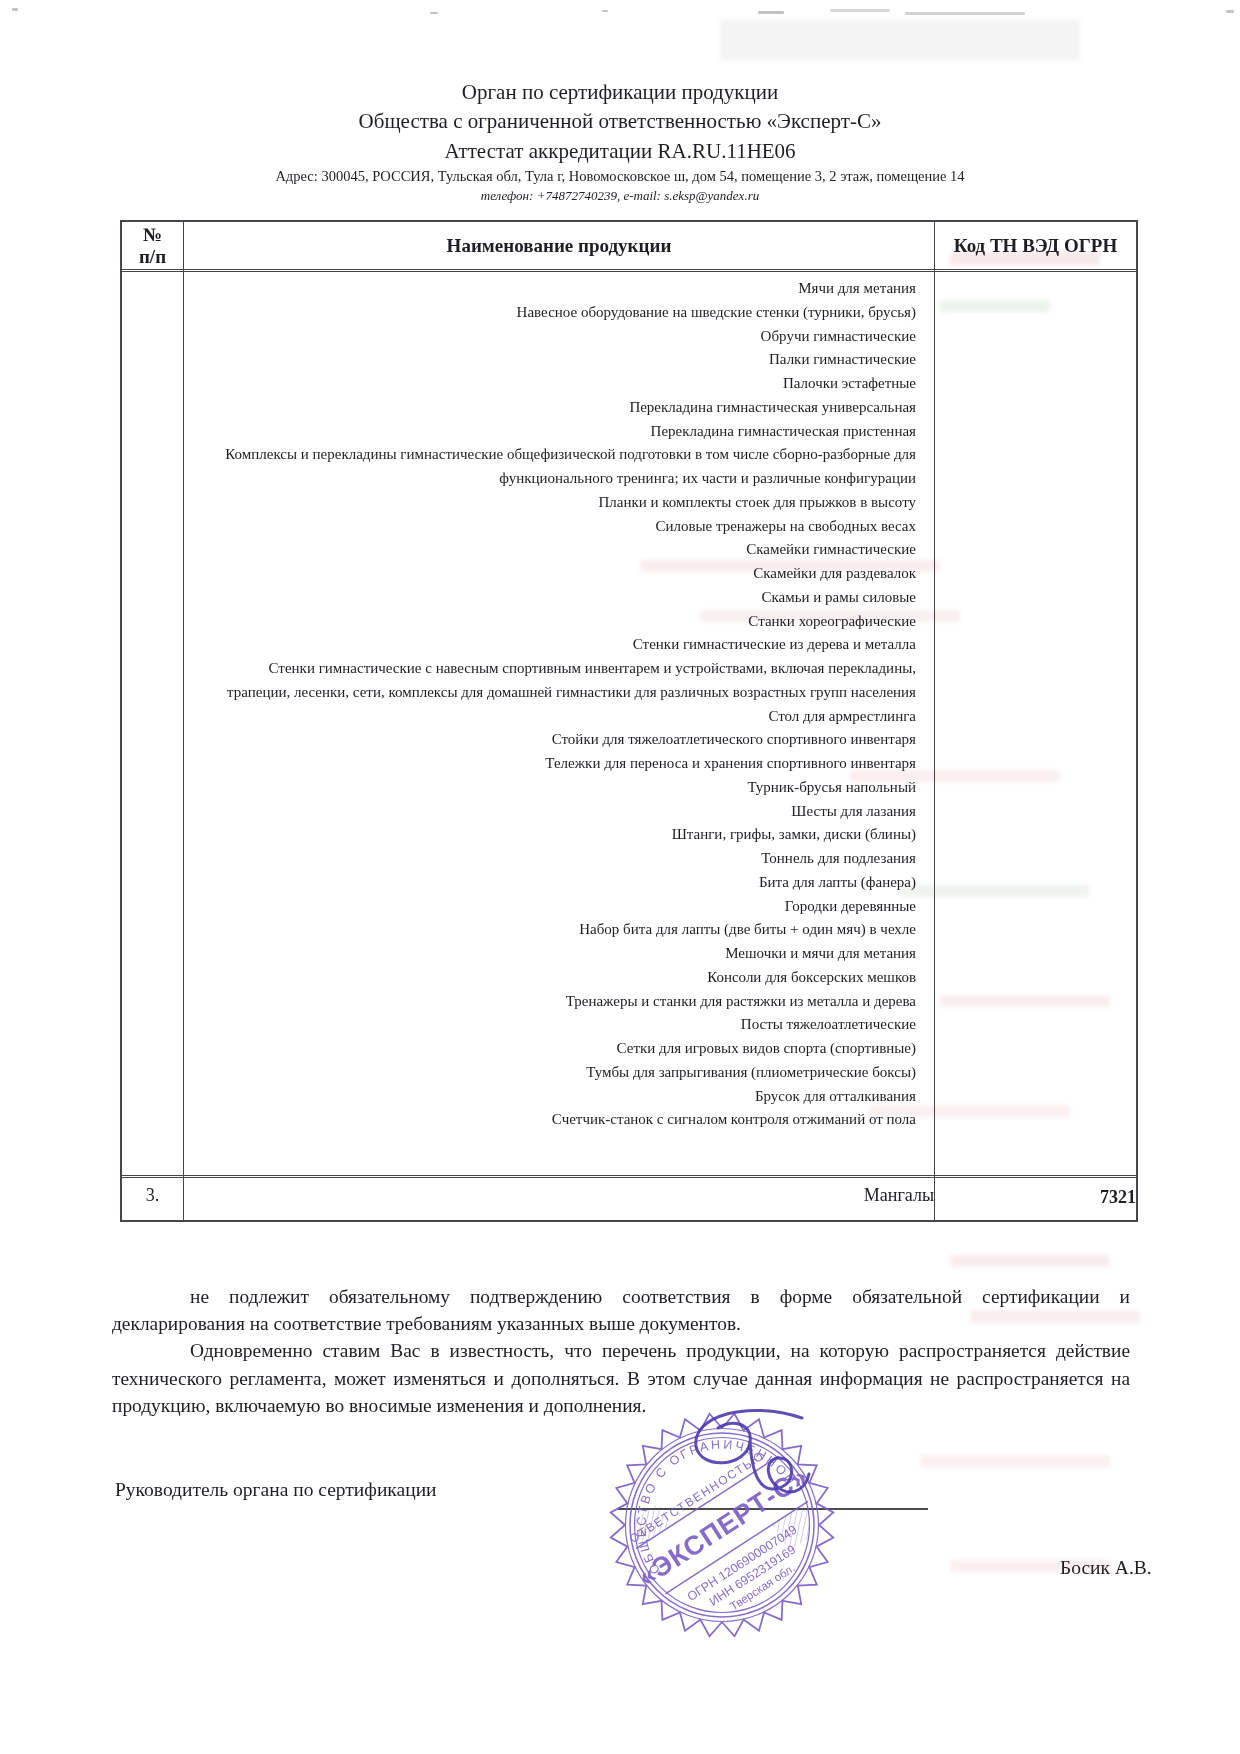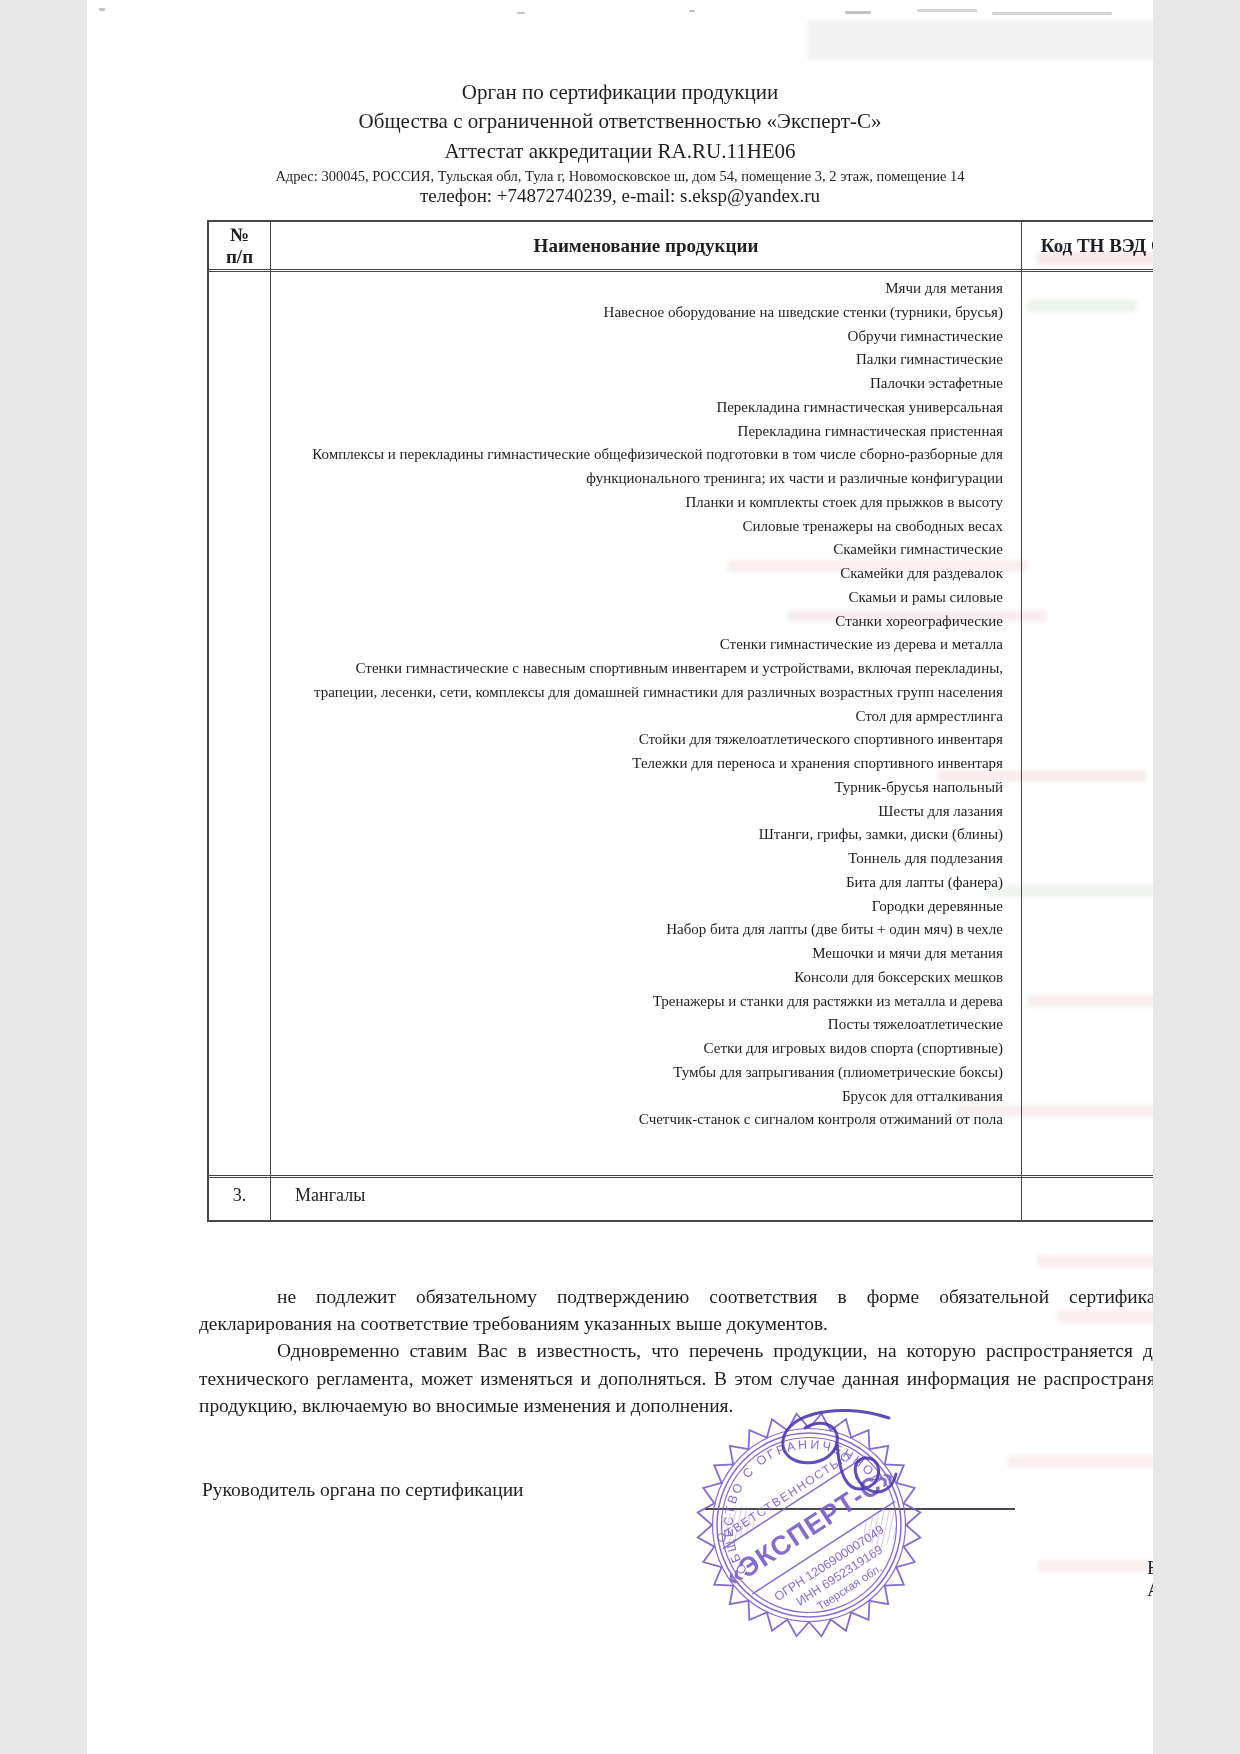--- a/index.html
+++ b/index.html
@@ -1,35 +1,35 @@
 <!DOCTYPE html>
 <html><head>
 <meta charset="utf-8">
 <style>
   html,body{margin:0;padding:0;background:#e8e8e8;}
-  .page{position:relative;width:1066px;height:1754px;background:#ffffff;margin:0 auto;
+  .page{position:relative;width:1240px;height:1754px;background:#ffffff;margin:0 auto;
         font-family:"Liberation Serif","DejaVu Serif",serif;color:#1e1e24;overflow:hidden;}
   
   .doc-header{position:absolute;left:0;top:78px;width:100%;text-align:center;}
   .doc-header .h1{font-size:21px;line-height:29px;}
   .doc-header .h2{font-size:21px;line-height:29px;}
   .doc-header .h3{font-size:21px;line-height:30px;}
   .doc-header .addr{font-size:14.5px;line-height:20px;}
-  .doc-header .tel{font-size:19px;line-height:20px;}
+  .doc-header .tel{font-size:13px;line-height:20px;font-style:italic;}
   
   .tbl{position:absolute;left:120px;top:220px;width:1018px;height:1002px;
        border:2px solid #45454c;box-sizing:border-box;display:grid;
        grid-template-columns:62px 751px auto;grid-template-rows:50px 906px auto;}
   .cell{box-sizing:border-box;}
   .rb{border-right:1.6px solid #45454c;}
   .db{border-bottom:3.5px double #45454c;}
   .th{font-weight:bold;font-size:19px;text-align:center;display:flex;align-items:center;justify-content:center;white-space:pre-line;line-height:1.15;}
   .products{font-size:15px;line-height:23.75px;white-space:pre-line;padding:5px 18px 0 24px;text-align:right;}
   .rnum{font-size:18px;text-align:center;padding-top:7px;}
-  .rprod{font-size:18px;padding:7px 0 0 24px;}
+  .rprod{font-size:18px;padding:7px 0 0 24px;text-align:right;}
   .rcode{font-size:18px;font-weight:bold;text-align:right;padding-top:9px;}
   
   .bodytext{position:absolute;left:112px;top:1283px;width:1018px;text-align:justify;
             font-size:19.4px;line-height:27.2px;}
   .bodytext p{margin:0;text-indent:78px;}
   
   .sig-role{position:absolute;left:115px;top:1479px;font-size:19.5px;}
   .sig-name{position:absolute;left:1060px;top:1557px;font-size:19.5px;}
   .sig-line{position:absolute;left:618px;top:1508px;width:310px;height:2px;background:#4a4a52;}
   

